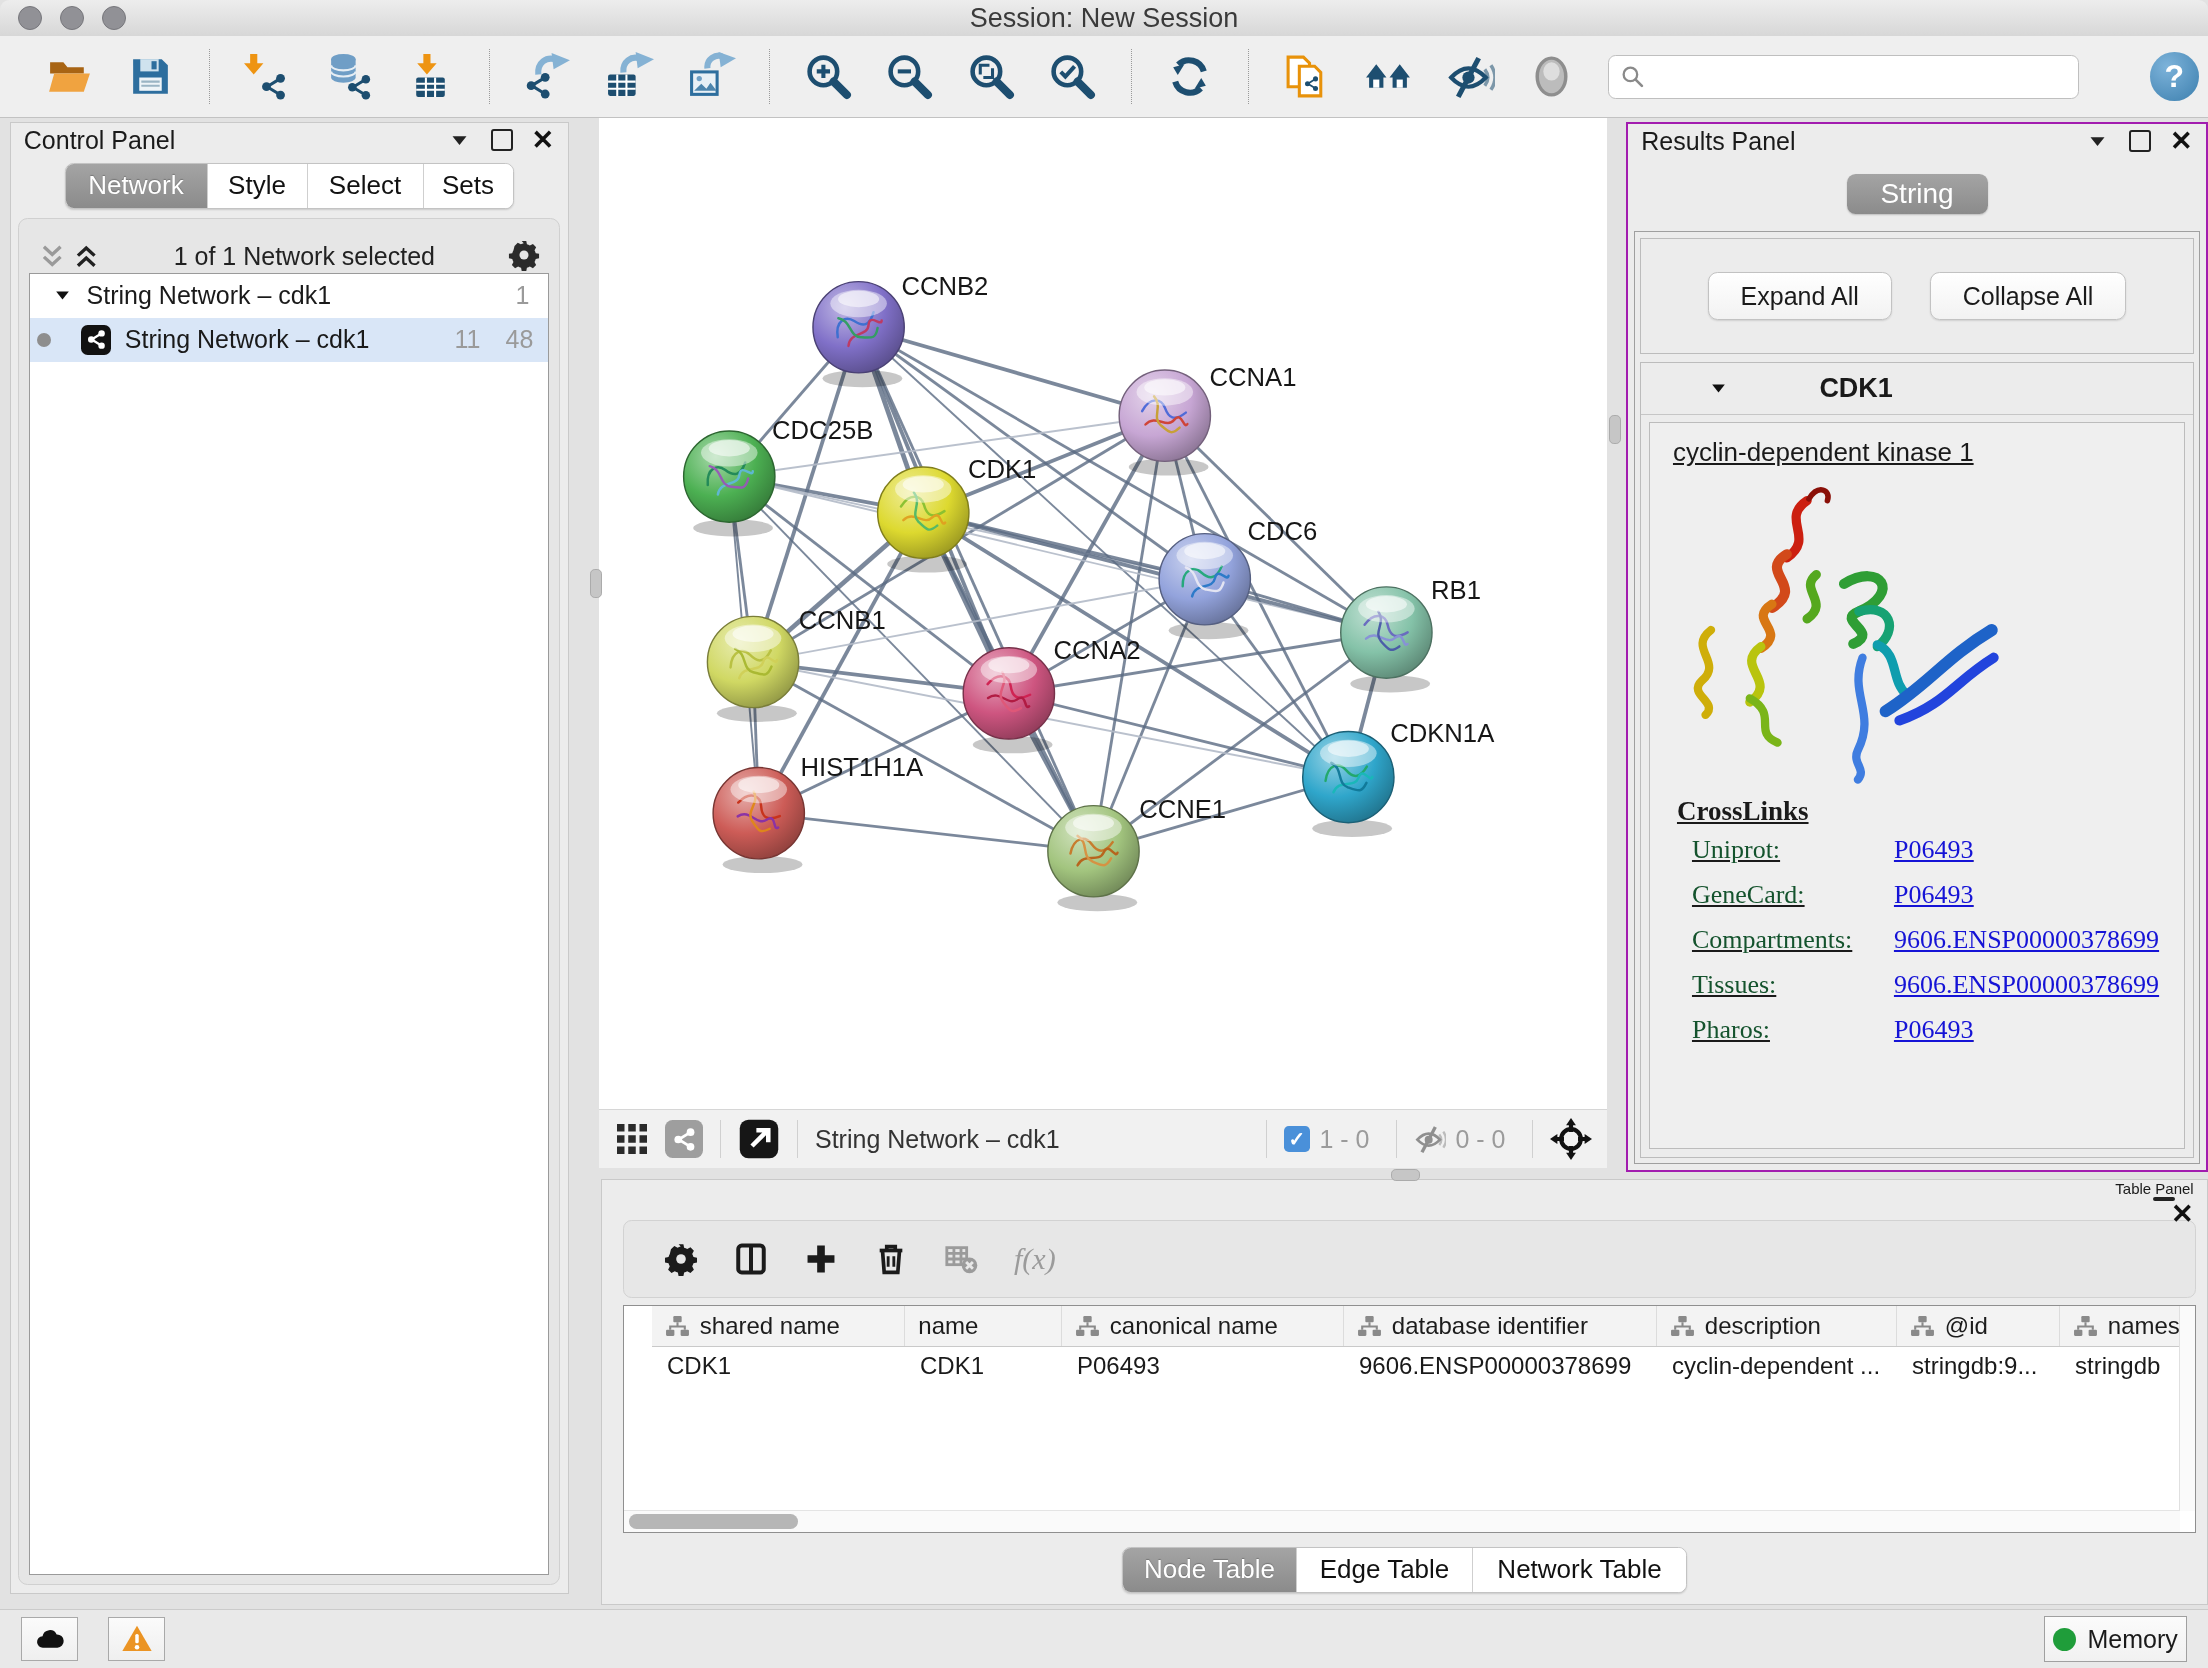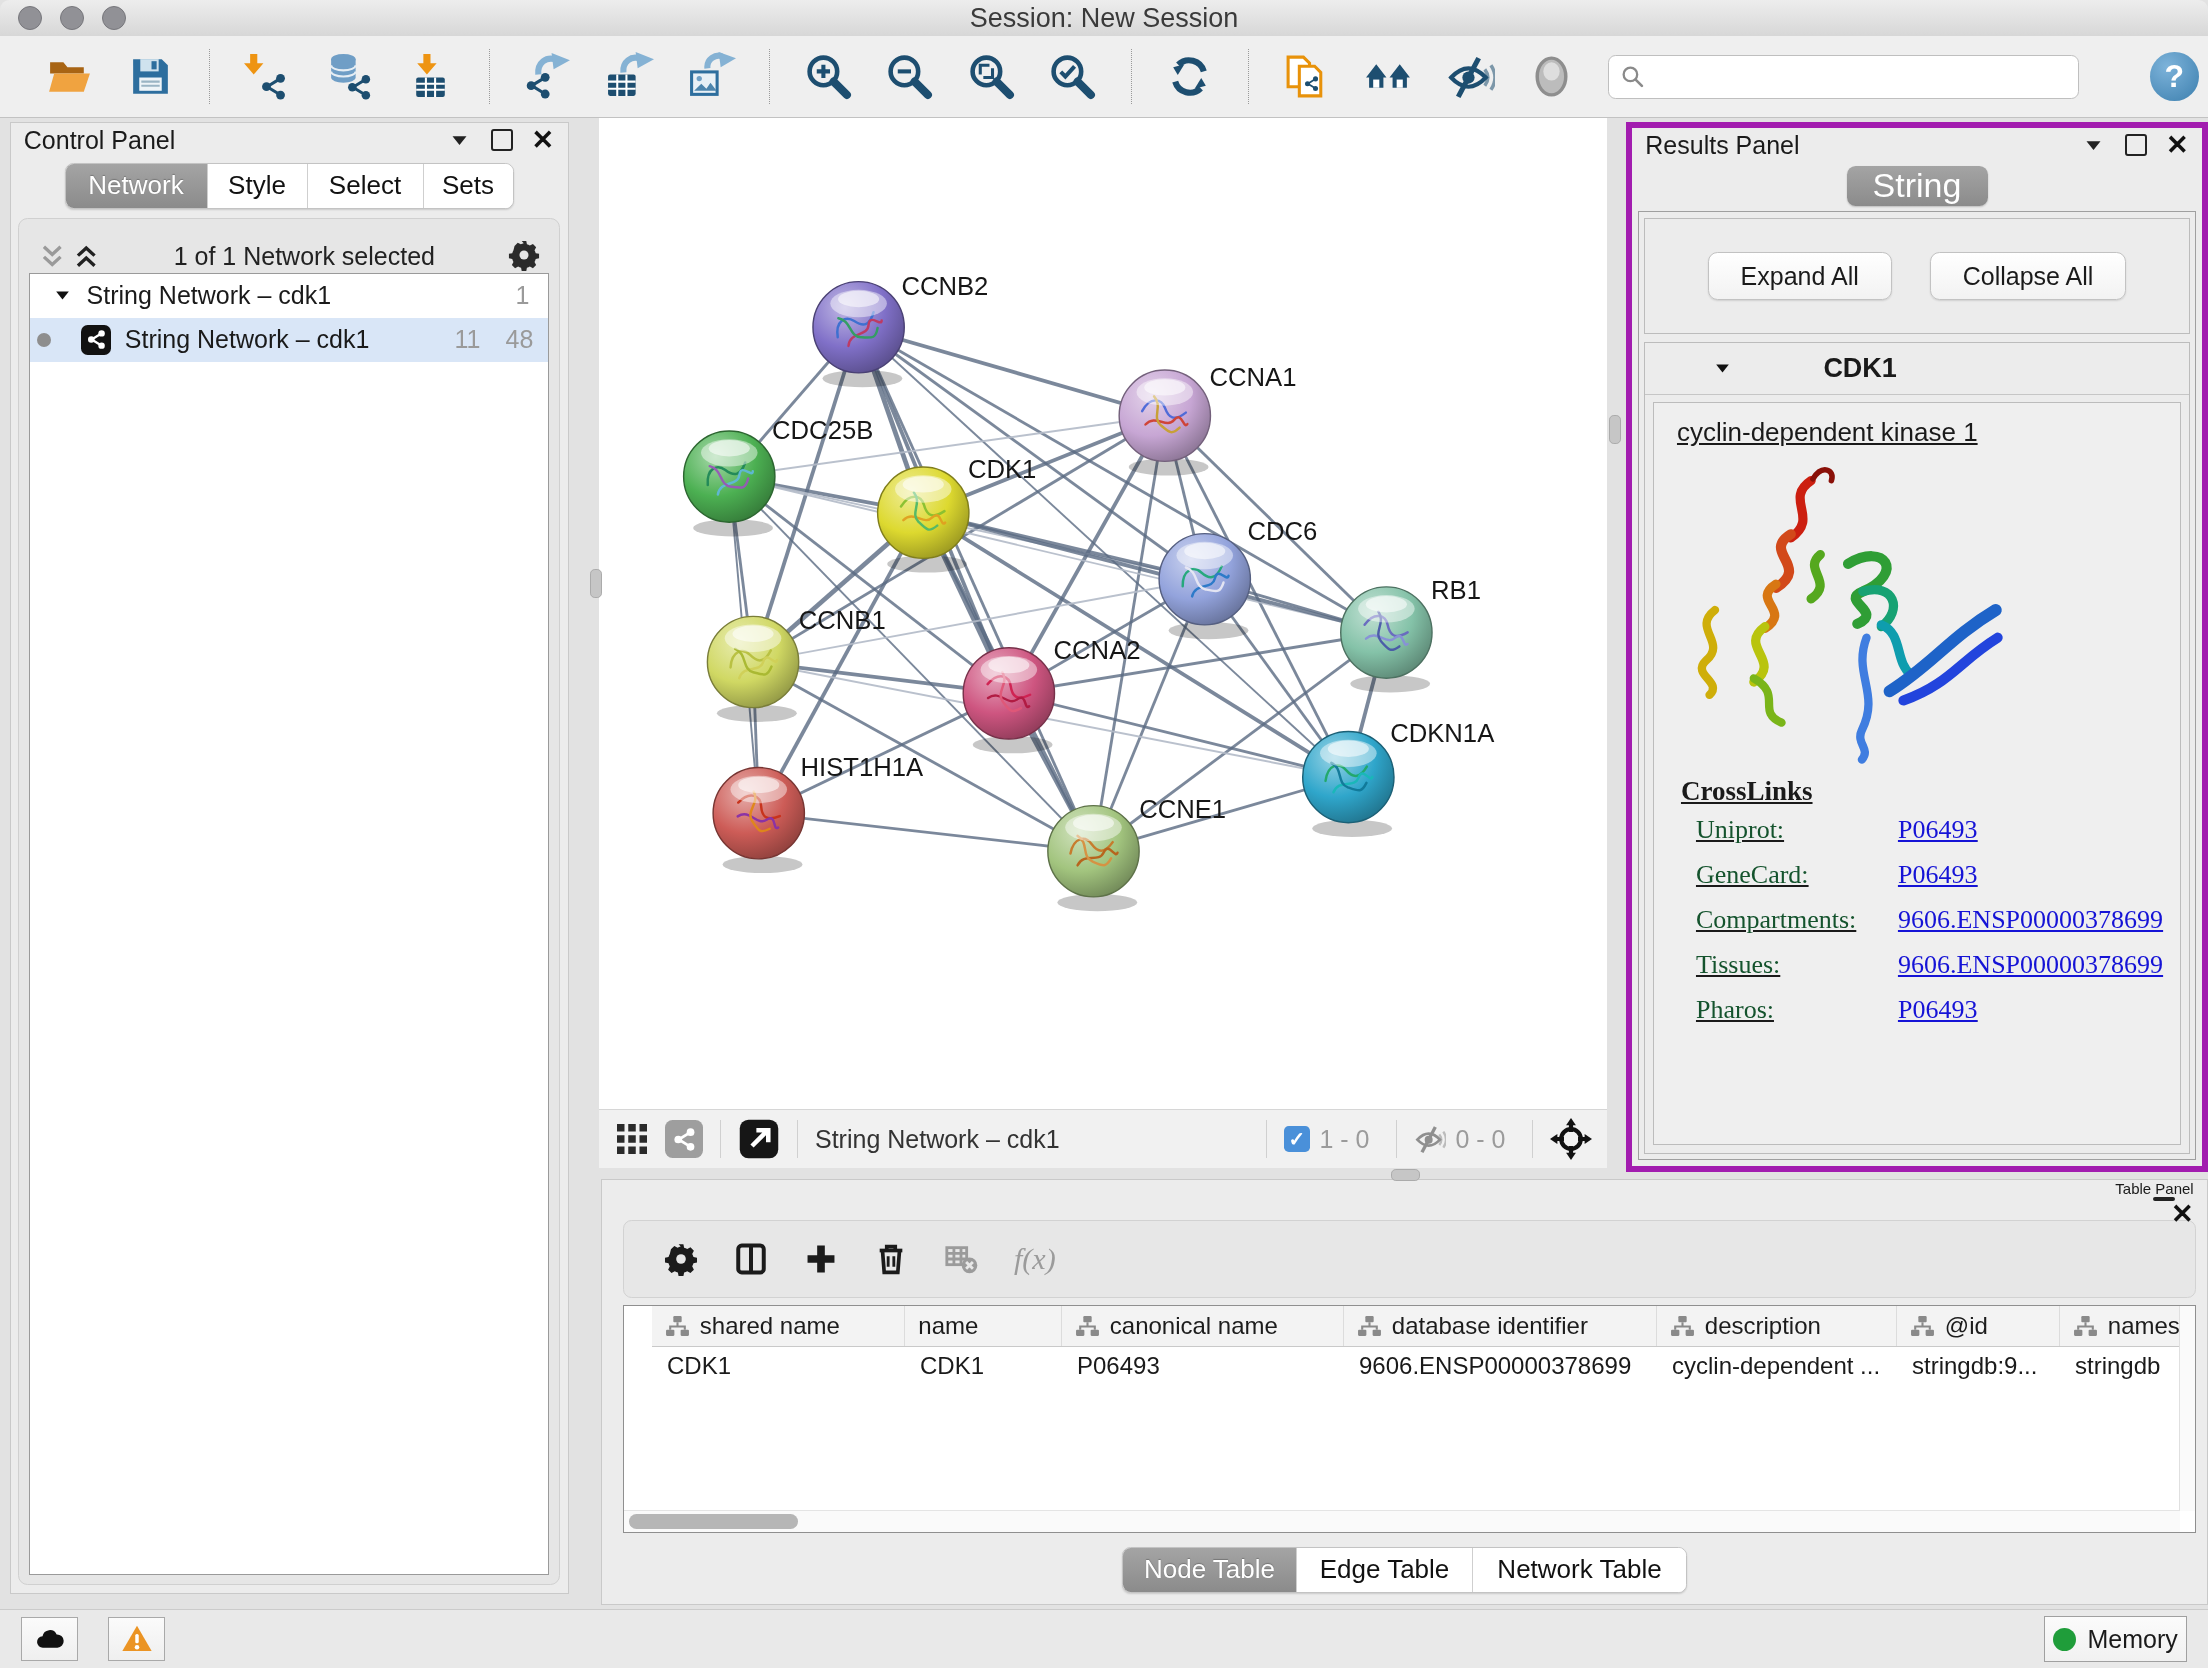--- a/index.html
+++ b/index.html
@@ -64,24 +64,24 @@
     padding:0 15px;box-sizing:border-box;font-size:25px;color:#333;}
   #net-status .vsep{width:1px;height:38px;background:#d0d0d0;margin:0 17px;}
   .ns-icon{width:36px;height:36px;color:#2a2a2a;}
   .ns-graybtn{width:38px;height:38px;border-radius:7.6px;background:#9e9e9e;display:flex;align-items:center;justify-content:center;color:#fff;margin-left:15px;}
   .ns-graybtn svg{width:25px;height:25px;}
   .checkbox{width:26px;height:26px;border-radius:4.8px;background:#4a90d9;color:#fff;font-size:20px;font-weight:bold;
     display:flex;align-items:center;justify-content:center;}
   .cnt{color:#9b9b9b;margin:0 9.5px;}
   
   #results{position:absolute;left:1626px;top:122px;width:582px;height:1050px;background:#ececec;
-    border:6px solid #a21caf;box-sizing:border-box;display:flex;flex-direction:column;}
+    border:2px solid #a21caf;box-sizing:border-box;display:flex;flex-direction:column;gap:12px;}
   #res-tab-row{display:flex;justify-content:center;margin-top:3.8px;}
   #res-tab{min-width:107px;height:40px;border-radius:8.6px;background:linear-gradient(#a4a4a4,#8b8b8b);
-    color:#fff;font-size:34px;display:flex;align-items:center;justify-content:center;padding:0 17px;
+    color:#fff;font-size:28px;display:flex;align-items:center;justify-content:center;padding:0 17px;
     box-shadow:0 1px 1.9px rgba(0,0,0,.2);}
   #res-outer{flex:1;margin:5.7px;border:1px solid #9f9f9f;background:#ececec;display:flex;flex-direction:column;padding:5.7px;overflow:hidden;}
   #res-buttons{border:1px solid #bcbcbc;background:#ececec;display:flex;align-items:center;justify-content:center;
     gap:38px;height:114px;flex-shrink:0;}
   .res-btn{background:linear-gradient(#ffffff,#f2f2f2);border:1px solid #c2c2c2;border-radius:9.5px;height:46px;
     padding:0 32px;font-size:25px;display:flex;align-items:center;box-shadow:0 1px 1.9px rgba(0,0,0,.12);}
   #cdk1-box{flex:1;border:1px solid #bcbcbc;margin-top:7.6px;display:flex;flex-direction:column;overflow:hidden;}
   #cdk1-head{height:51px;display:flex;align-items:center;border-bottom:1px solid #c6c6c6;flex-shrink:0;}
   #cdk1-head .tri-icon{margin-left:68px;}
   #cdk1-name{font-size:27px;font-weight:bold;margin-left:91px;}

